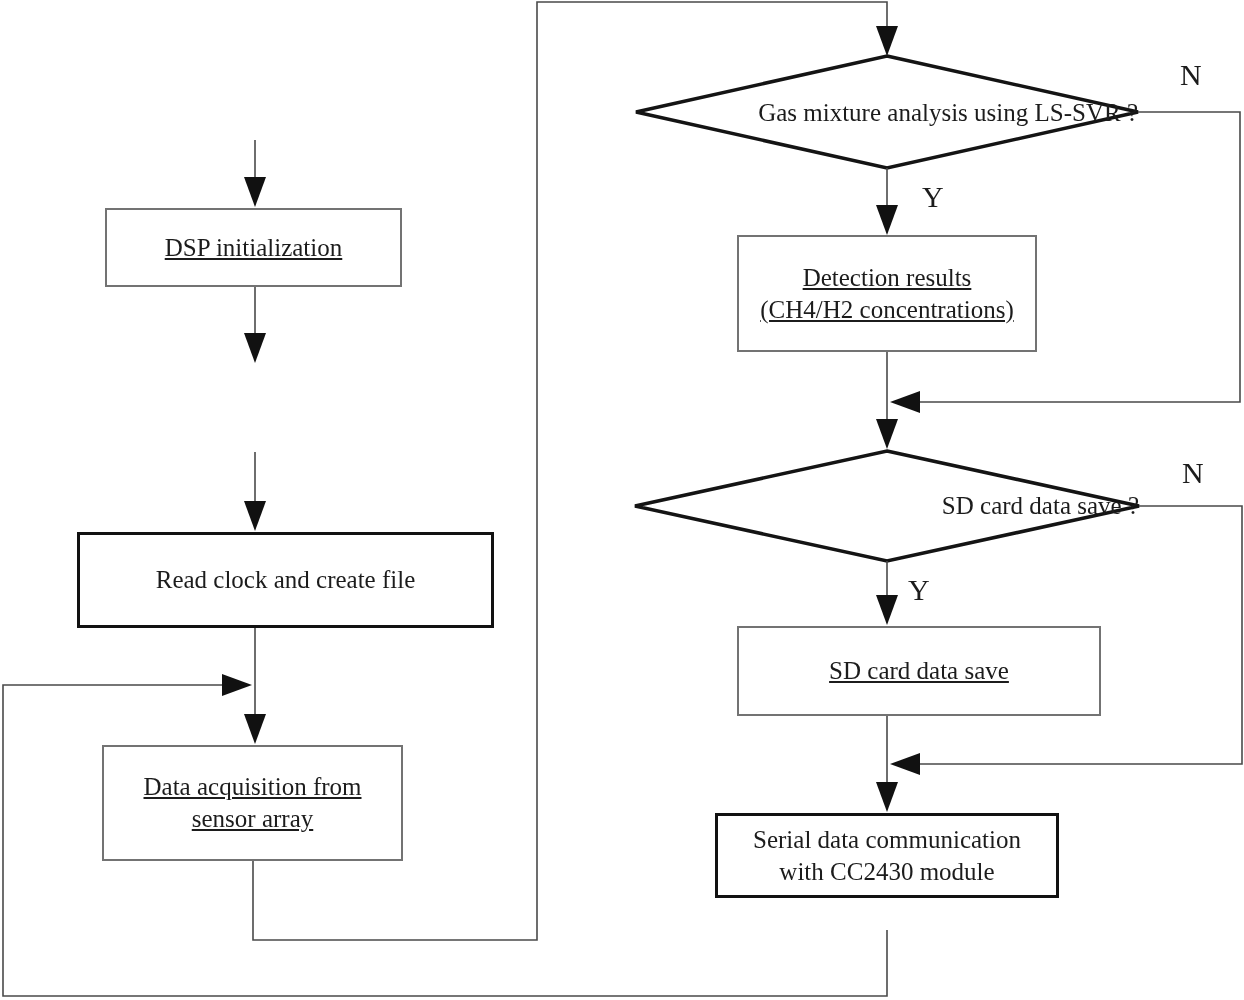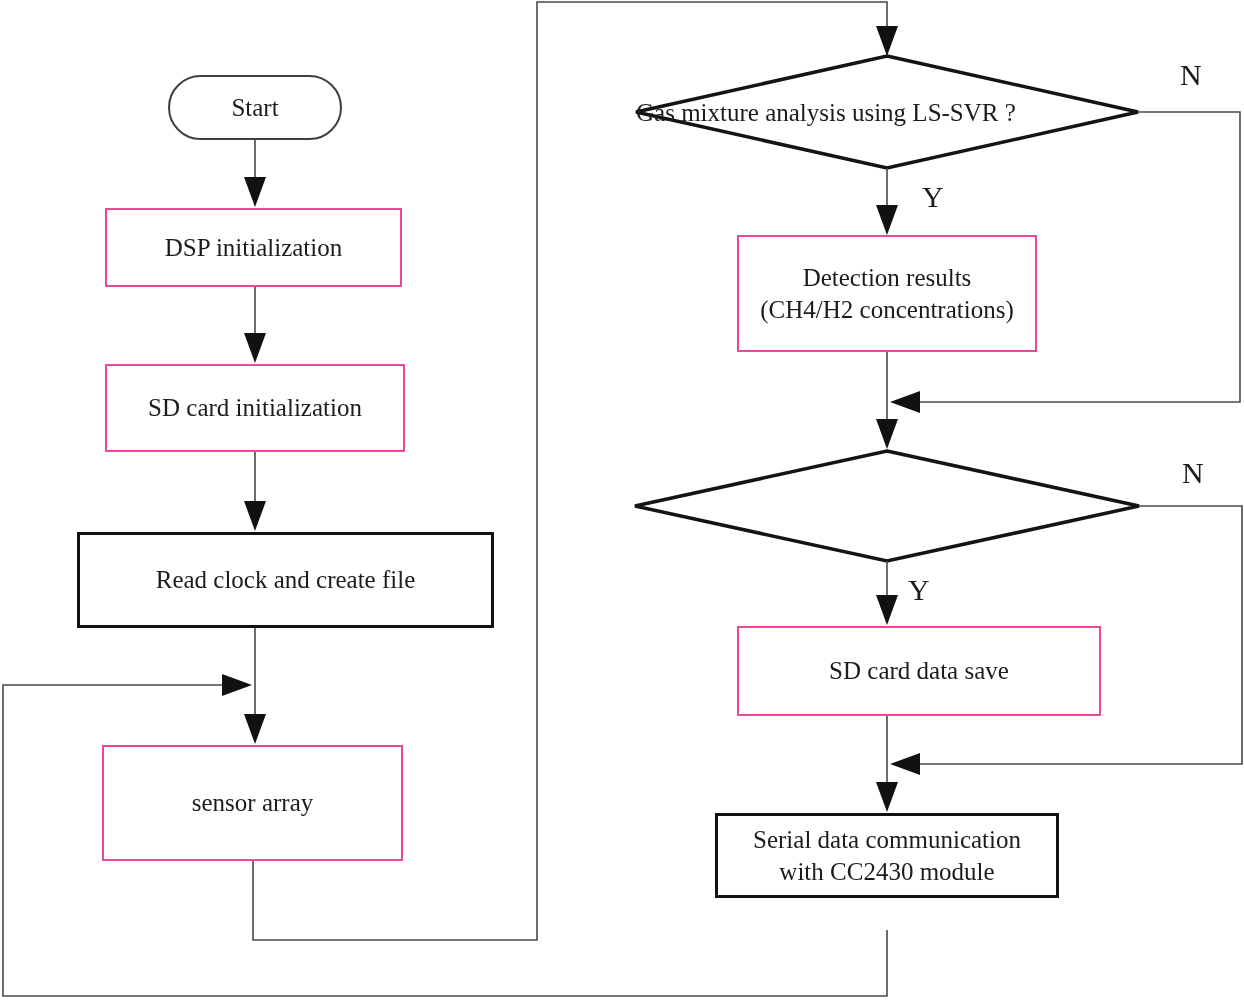--- a/index.html
+++ b/index.html
@@ -28,29 +28,29 @@
     display: flex;
     flex-direction: column;
     align-items: center;
     justify-content: center;
     text-align: center;
     font-size: 25px;
     line-height: 1.28;
     background: #ffffff;
     box-sizing: border-box;
   }
-  .process { border: 2px solid #ec4899; }
+  .process { border: 2px solid #737373; text-decoration: underline; }
   .process-bold { border: 3px solid #111111; }
   .terminator { border: 2px solid #3f3f3f; border-radius: 34px; }
   .diamond-label {
     position: absolute;
     z-index: 2;
     display: flex;
     align-items: center;
-    justify-content: flex-start;
+    justify-content: flex-end;
     text-align: center;
     font-size: 25px;
     background: transparent;
   }
   .edge-label {
     position: absolute;
     z-index: 2;
     font-size: 30px;
     line-height: 1;
     background: transparent;
@@ -100,49 +100,47 @@
     <polyline class="conn" points="887,561 887,597"></polyline>
     <polygon class="arrowhead" points="876,595 898,595 887,625"></polygon>
 
     <polyline class="conn" points="1139,506 1242,506 1242,764 920,764"></polyline>
     <polygon class="arrowhead" points="920,753 920,775 890,764"></polygon>
 
     <polyline class="conn" points="887,716 887,784"></polyline>
     <polygon class="arrowhead" points="876,782 898,782 887,812"></polygon>
   </svg>
 
-  <div class="node terminator" style="left:168px; top:75px; width:174px; height:65px;">
-    <span>Start</span>
-  </div>
 
   <div class="node process" style="left:105px; top:208px; width:297px; height:79px;">
     <span>DSP initialization</span>
   </div>
 
-  <div class="node process" style="left:105px; top:364px; width:300px; height:88px;">
-    <span>SD card initialization</span>
-  </div>
 
   <div class="node process-bold" style="left:77px; top:532px; width:417px; height:96px;">
     <span>Read clock and create file</span>
   </div>
 
   <div class="node process" style="left:102px; top:745px; width:301px; height:116px;">
+    <span>Data acquisition from</span>
     <span>sensor array</span>
   </div>
 
   <div class="diamond-label" style="left:636px; top:58px; width:502px; height:110px;">
     <span>Gas mixture analysis using LS-SVR ?</span>
   </div>
 
   <div class="node process" style="left:737px; top:235px; width:300px; height:117px;justify-content:center;">
     <span>Detection results</span>
     <span>(CH4/H2 concentrations)</span>
   </div>
 
+  <div class="diamond-label" style="left:635px; top:452px; width:504px; height:108px;">
+    <span>SD card data save ?</span>
+  </div>
 
   <div class="node process" style="left:737px; top:626px; width:364px; height:90px;">
     <span>SD card data save</span>
   </div>
 
   <div class="node process-bold" style="left:715px; top:813px; width:344px; height:85px;">
     <span>Serial data communication</span>
     <span>with CC2430 module</span>
   </div>
 

